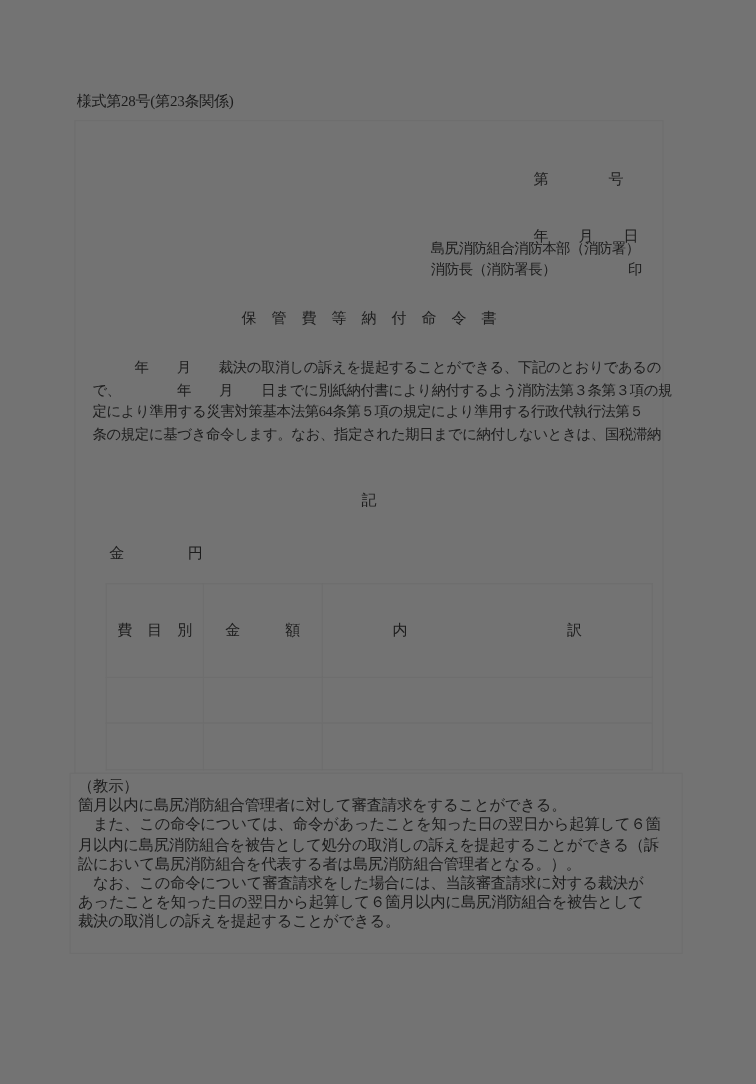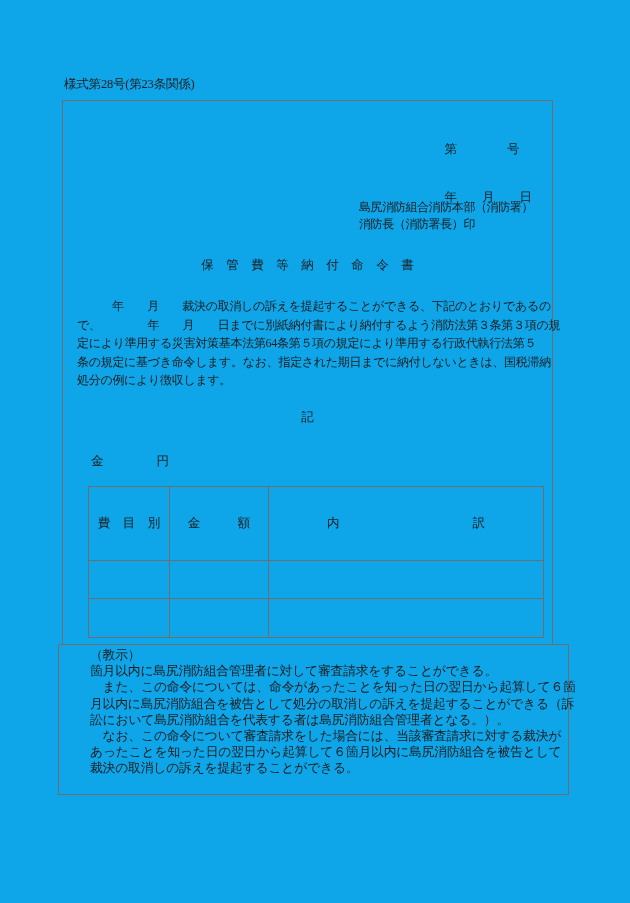--- a/index.html
+++ b/index.html
@@ -1,50 +1,50 @@
 <!DOCTYPE html>
 <html lang="ja"><head>
 <meta charset="utf-8">
 <style>
   html,body{margin:0;padding:0;background:#ffffff;}
   .page{
-    position:relative;width:630px;height:903px;background:#0ea5e9;
+    position:relative;width:630px;height:903px;background:#737373;
     font-family:"Liberation Serif","DejaVu Serif",serif;
     color:#1c1c1c;overflow:hidden;
   }
   .form-label{position:absolute;left:64px;top:76px;font-size:12.5px;letter-spacing:-0.2px;}
   .main-box{
     position:absolute;left:62px;top:100px;width:489px;height:543px;
     border:1px solid #6e6e6e;
   }
   .doc-head{position:absolute;right:20px;top:8px;font-size:12.5px;line-height:16px;white-space:pre;}
   .addressee{position:absolute;left:28px;top:48px;font-size:12.5px;line-height:17px;white-space:pre;}
   .addressee .honorific{margin-left:92px;}
   .issuer{position:absolute;left:296px;top:98px;width:176px;font-size:12px;letter-spacing:-0.4px;line-height:17px;}
-  .issuer .pos-row{display:flex;}
+  .issuer .pos-row{display:flex;justify-content:space-between;}
   .doc-title{position:absolute;left:0;right:0;top:156px;text-align:center;font-size:12.5px;white-space:pre;}
   .body-par{position:absolute;left:14px;right:12px;top:196px;font-size:12px;letter-spacing:-0.3px;line-height:18.6px;}
   .body-par div{white-space:pre;}
   .record-marker{position:absolute;left:0;right:0;top:308px;text-align:center;font-size:12.5px;}
   .amount-line{position:absolute;left:28px;top:352px;font-size:12.5px;}
   .amount-line .suffix{margin-left:53px;}
   .fee-table{position:absolute;left:25px;top:385px;border-collapse:collapse;table-layout:fixed;}
   .fee-table td{border:1px solid #6e6e6e;font-size:12.5px;padding:0;}
-  .fee-table .hdr{height:41px;text-align:center;vertical-align:middle;white-space:pre;font-family:Liberation Mono, monospace;}
+  .fee-table .hdr{height:41px;text-align:center;vertical-align:middle;white-space:pre;}
   .fee-table .c1{width:80px;}
   .fee-table .c2{width:98px;}
   .fee-table .c3{width:274px;}
   .breakdown-hdr{display:flex;justify-content:space-between;padding:0 58px;}
   .fee-table .r1{height:38px;}
   .fee-table .r2{height:39px;}
   .notice-box{
     position:absolute;left:58px;top:644px;width:503px;height:147px;
     border:1px solid #6e6e6e;padding:2px 0 0 6px;box-sizing:content-box;
   }
-  .notice-box div{font-size:12.8px;letter-spacing:-0.2px;line-height:16.2px;white-space:pre;margin-left:25px;}
+  .notice-box div{font-size:12.8px;letter-spacing:-0.2px;line-height:16.2px;white-space:pre;}
 </style>
 </head>
 <body>
 
 <div class="page">
 
   <div class="form-label">様式第28号(第23条関係)</div>
 
   <div class="main-box">
 
@@ -62,21 +62,20 @@
       </div>
     </div>
 
     <div class="doc-title">保　管　費　等　納　付　命　令　書</div>
 
     <div class="body-par">
       <div>　　　年　　月　　裁決の取消しの訴えを提起することができる、下記のとおりであるの</div>
       <div>で、　　　　年　　月　　日までに別紙納付書により納付するよう消防法第３条第３項の規</div>
       <div>定により準用する災害対策基本法第64条第５項の規定により準用する行政代執行法第５</div>
       <div>条の規定に基づき命令します。なお、指定された期日までに納付しないときは、国税滞納</div>
-      <div>処分の例により徴収します。</div>
     </div>
 
     <div class="record-marker">記</div>
 
     <div class="amount-line">
       <span>金</span><span class="suffix">円</span>
     </div>
 
     <table class="fee-table">
       <tbody>

